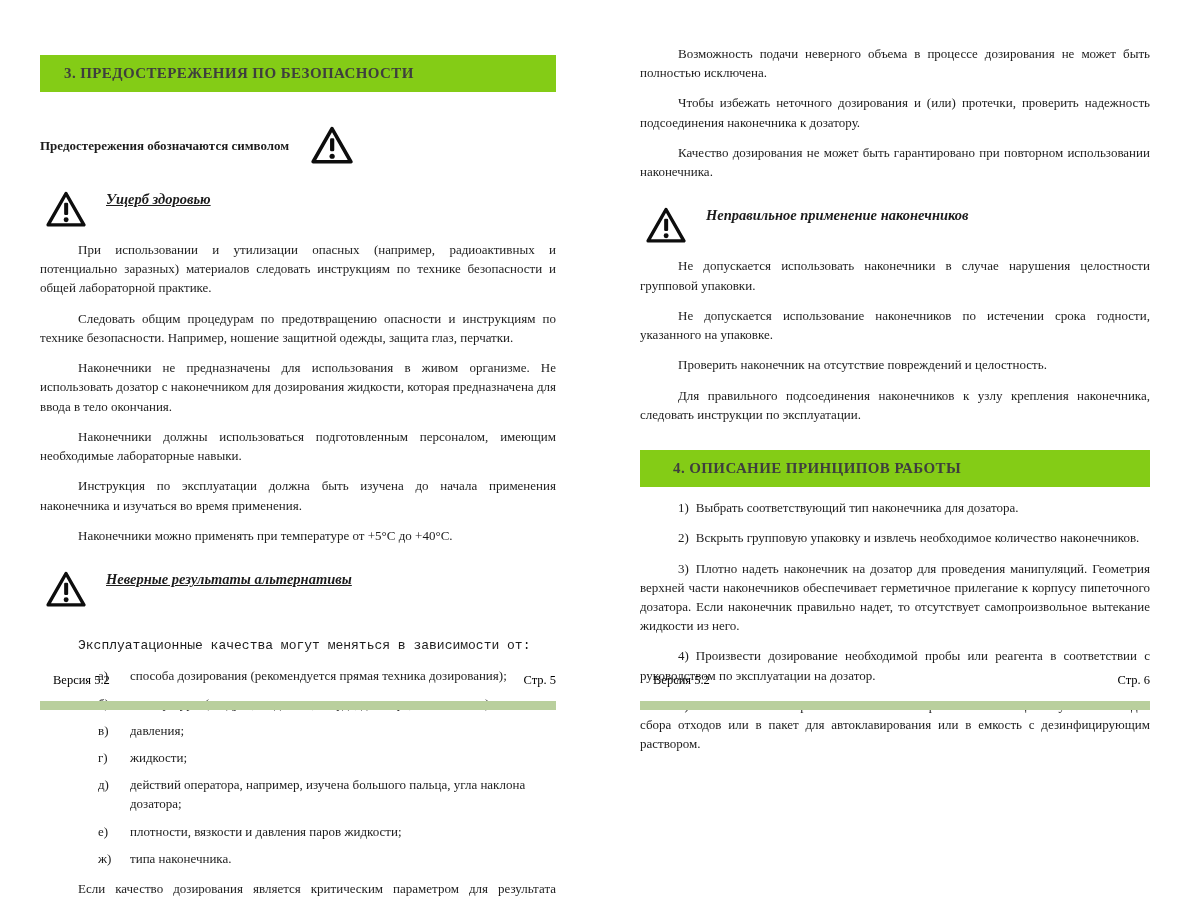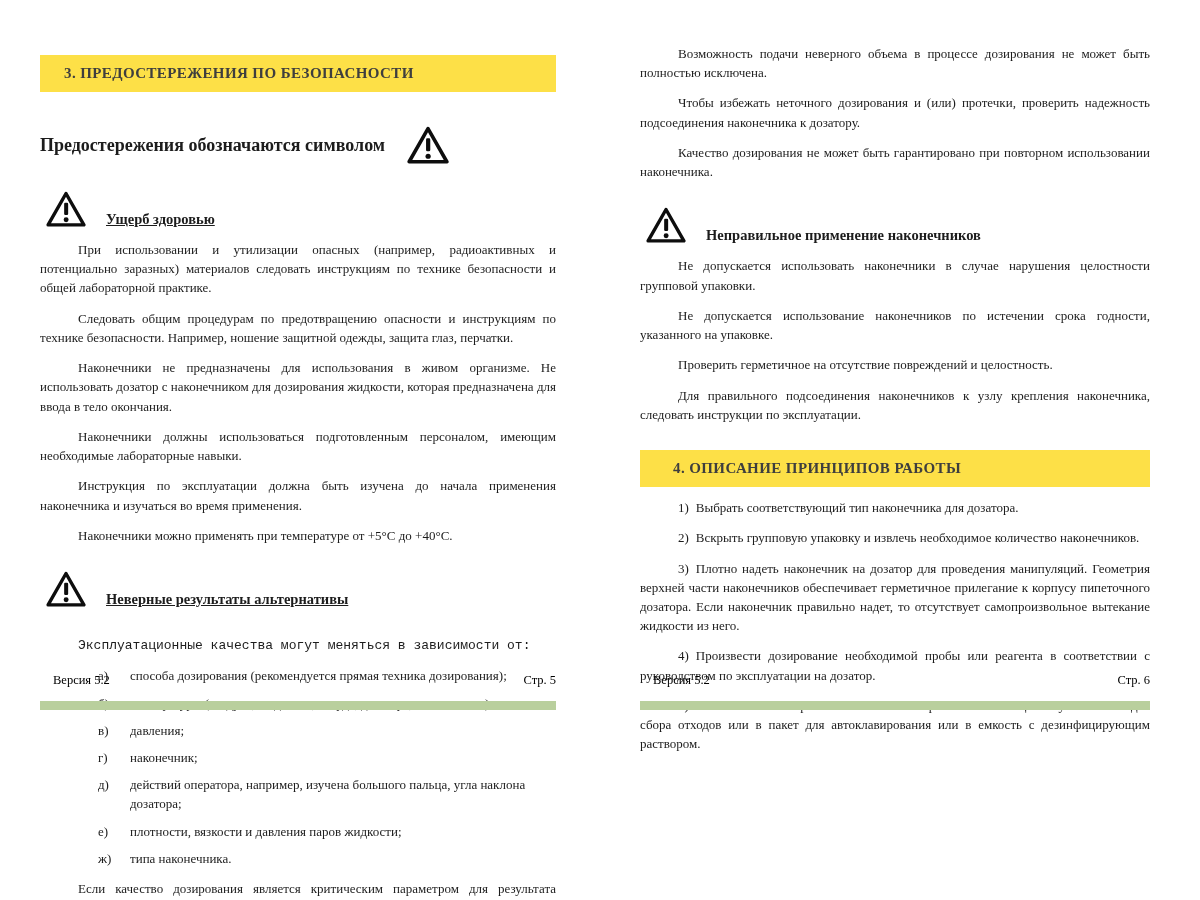--- a/index.html
+++ b/index.html
@@ -9,44 +9,45 @@
     font-family: "Liberation Serif", serif;
     color: #1c1c1c;
     position: relative;
     overflow: hidden;
   }
   .page { position: absolute; top: 0; height: 722px; }
   .page-left  { left: 40px;  width: 516px; }
   .page-right { left: 640px; width: 510px; }
 
   .green-header {
-    background: #fde047;
+    background: #84cc16;
     color: #3e3e3e;
     font-weight: bold;
     font-size: 15px;
     letter-spacing: 0.4px;
     padding: 10px 10px 10px 24px;
   }
   .page-left .green-header { margin-top: 55px; }
   .page-right .green-header { margin-top: 26px; padding-left: 33px; }
 
   .symbol-note {
     margin: 34px 0 6px 0;
     display: flex;
     align-items: center;
     gap: 22px;
     font-weight: bold;
-    font-size: 18px;
+    font-size: 13px;
   }
 
   .icon-heading {
     display: flex;
-    align-items: flex-end;
+    align-items: flex-start;
     gap: 20px;
     margin: 26px 0 12px 6px;
+    font-style: italic;
   }
   .icon-heading .hd {
     font-weight: bold;
     font-size: 14.5px;
   }
   .icon-heading .hd.underlined { text-decoration: underline; }
 
   .para {
     font-size: 13px;
     line-height: 1.48;
@@ -142,21 +143,21 @@
   <div class="list-item">
     <span class="marker">б)</span>
     <span class="list-text">температуры (воздуха, жидкости, сосуда, дозатора, наконечника);</span>
   </div>
   <div class="list-item">
     <span class="marker">в)</span>
     <span class="list-text">давления;</span>
   </div>
   <div class="list-item">
     <span class="marker">г)</span>
-    <span class="list-text">наконечник;</span>
+    <span class="list-text">жидкости;</span>
   </div>
   <div class="list-item">
     <span class="marker">д)</span>
     <span class="list-text">действий оператора, например, изучена большого пальца, угла наклона дозатора;</span>
   </div>
   <div class="list-item">
     <span class="marker">е)</span>
     <span class="list-text">плотности, вязкости и давления паров жидкости;</span>
   </div>
   <div class="list-item">
@@ -181,21 +182,21 @@
 
   <div class="icon-heading">
     <svg class="warn-icon" width="40" height="37" viewBox="0 0 64 60">
         <use href="#warn-tri"></use>
       </svg>
     <span class="hd">Неправильное применение наконечников</span>
   </div>
 
   <p class="para">Не допускается использовать наконечники в случае нарушения целостности групповой упаковки.</p>
   <p class="para">Не допускается использование наконечников по истечении срока годности, указанного на упаковке.</p>
-  <p class="para">Проверить герметичное на отсутствие повреждений и целостность.</p>
+  <p class="para">Проверить наконечник на отсутствие повреждений и целостность.</p>
   <p class="para">Для правильного подсоединения наконечников к узлу крепления наконечника, следовать инструкции по эксплуатации.</p>
 
   <div class="green-header">
     <span>4.  ОПИСАНИЕ ПРИНЦИПОВ РАБОТЫ</span>
   </div>
 
   <p class="para" style="">
     <span class="step-num">1)</span><span>Выбрать соответствующий тип наконечника для дозатора.</span>
   </p>
   <p class="para">

